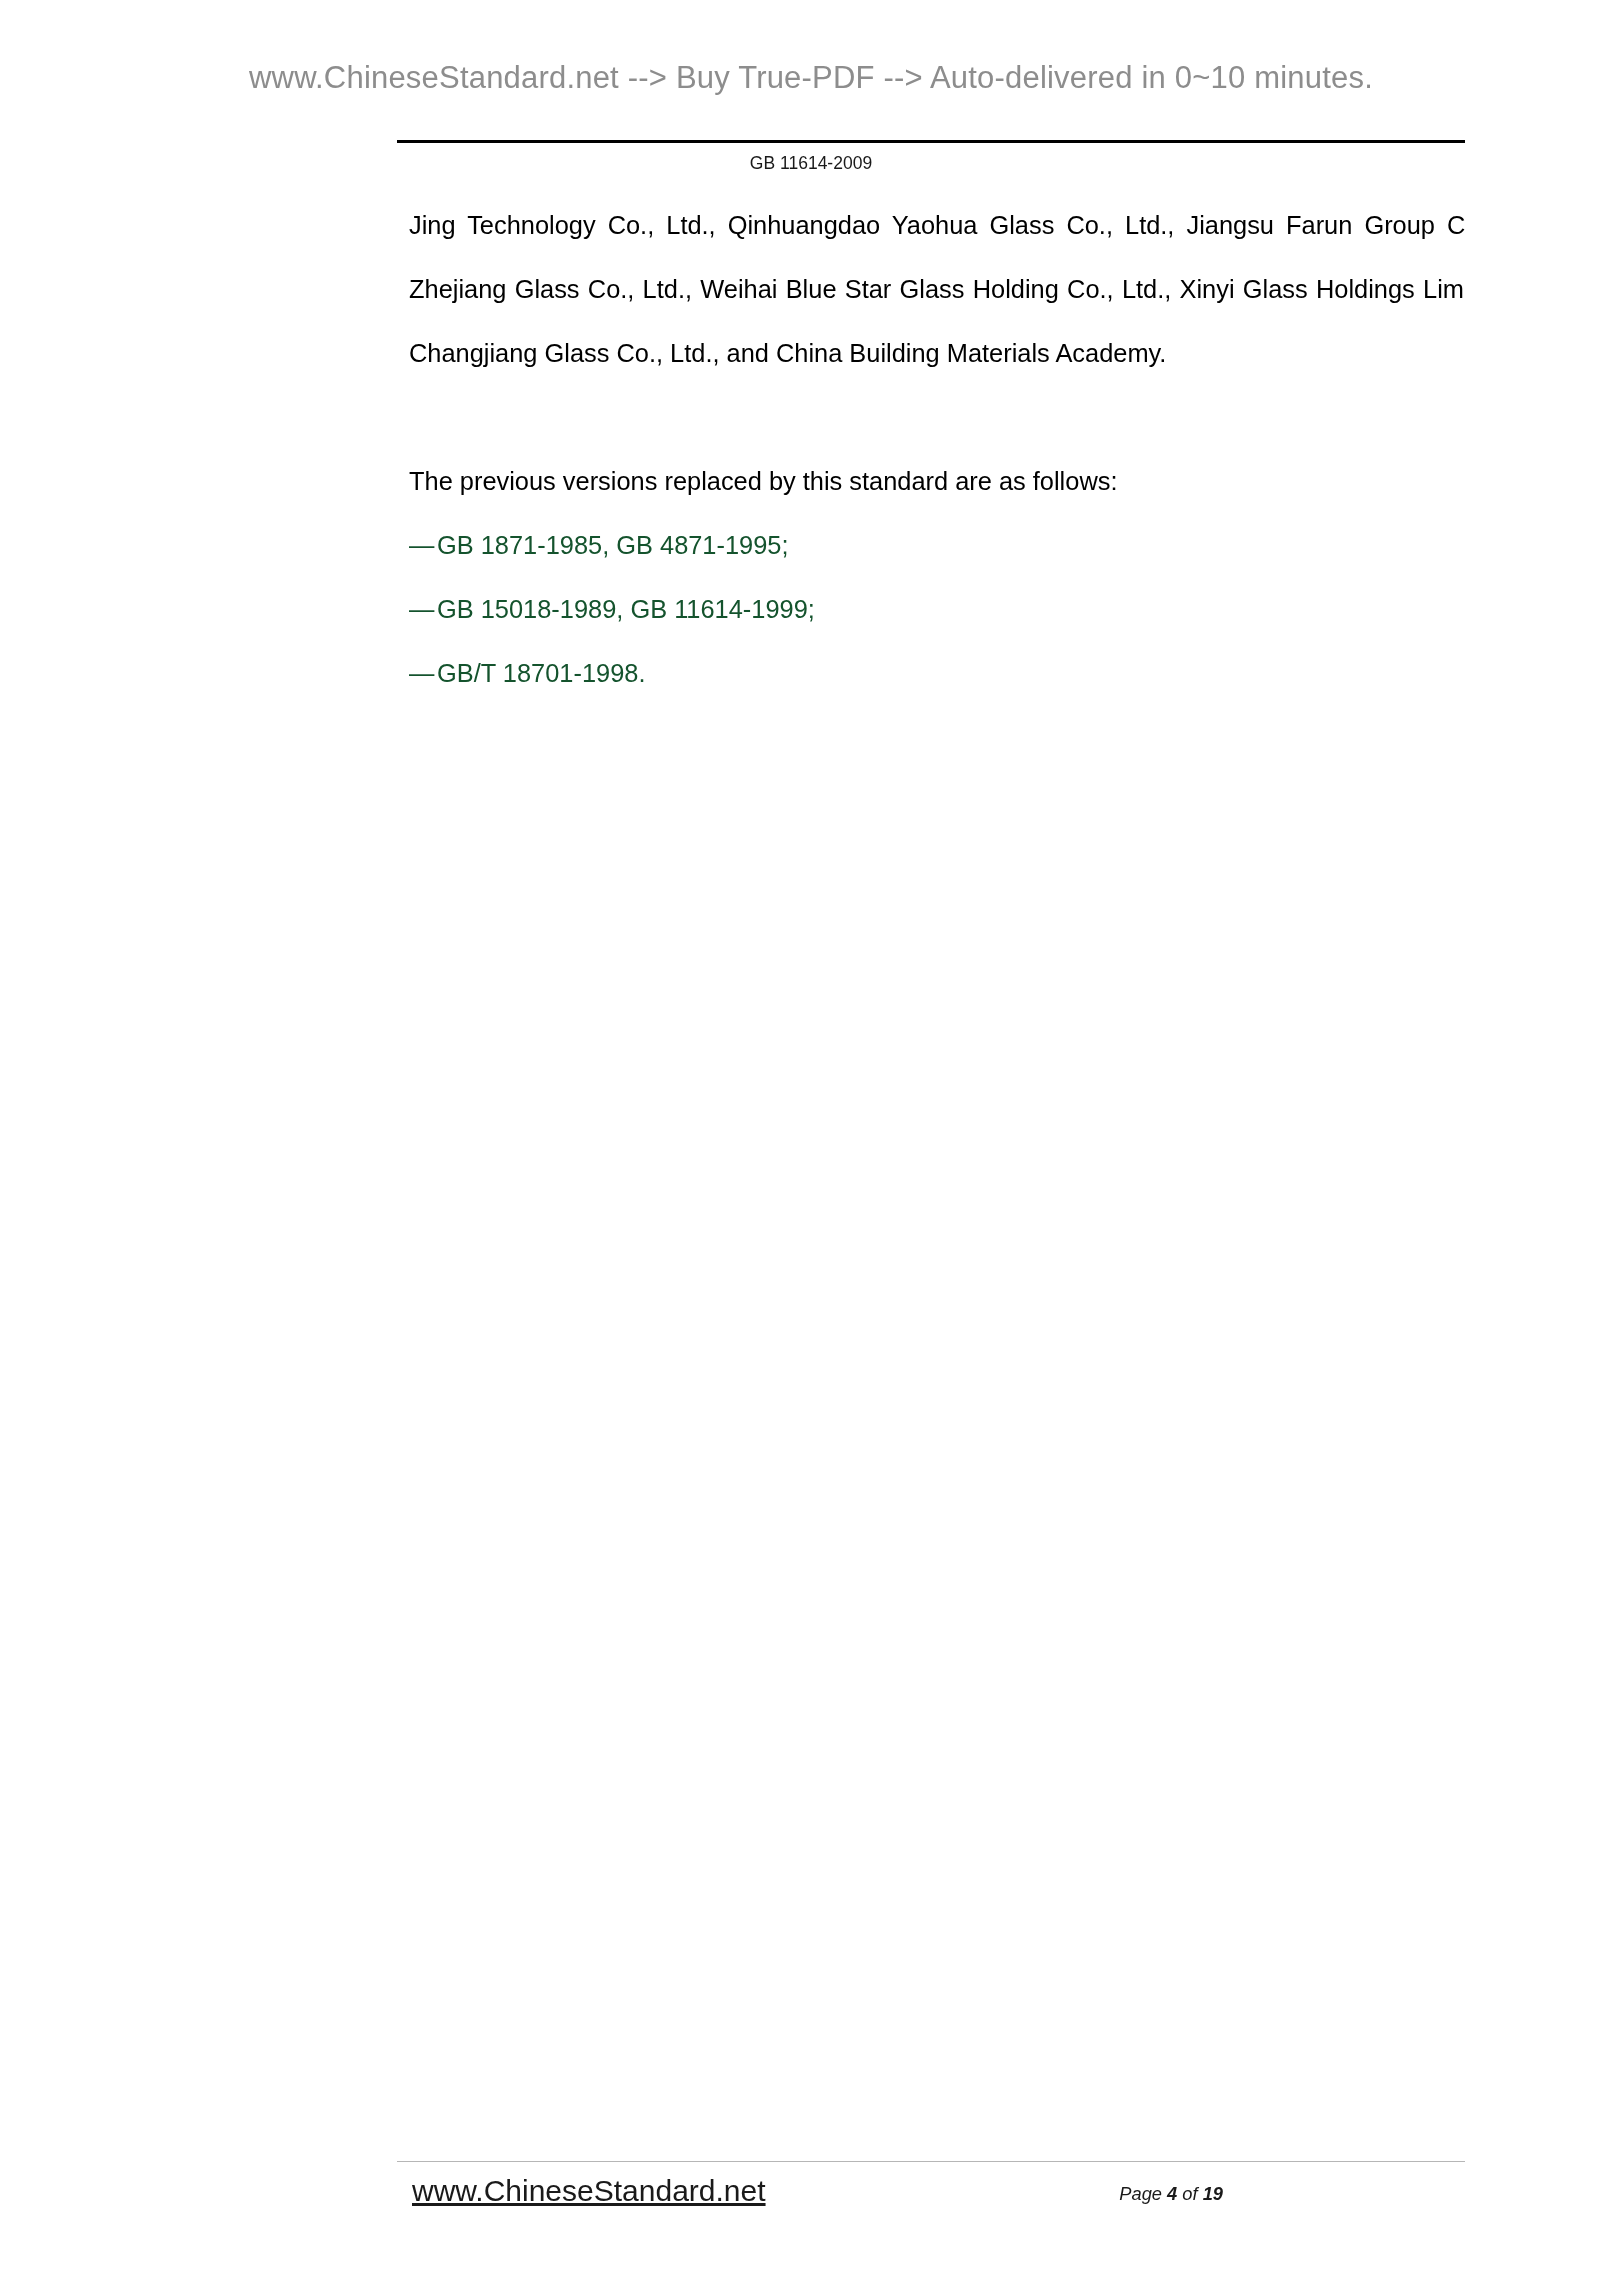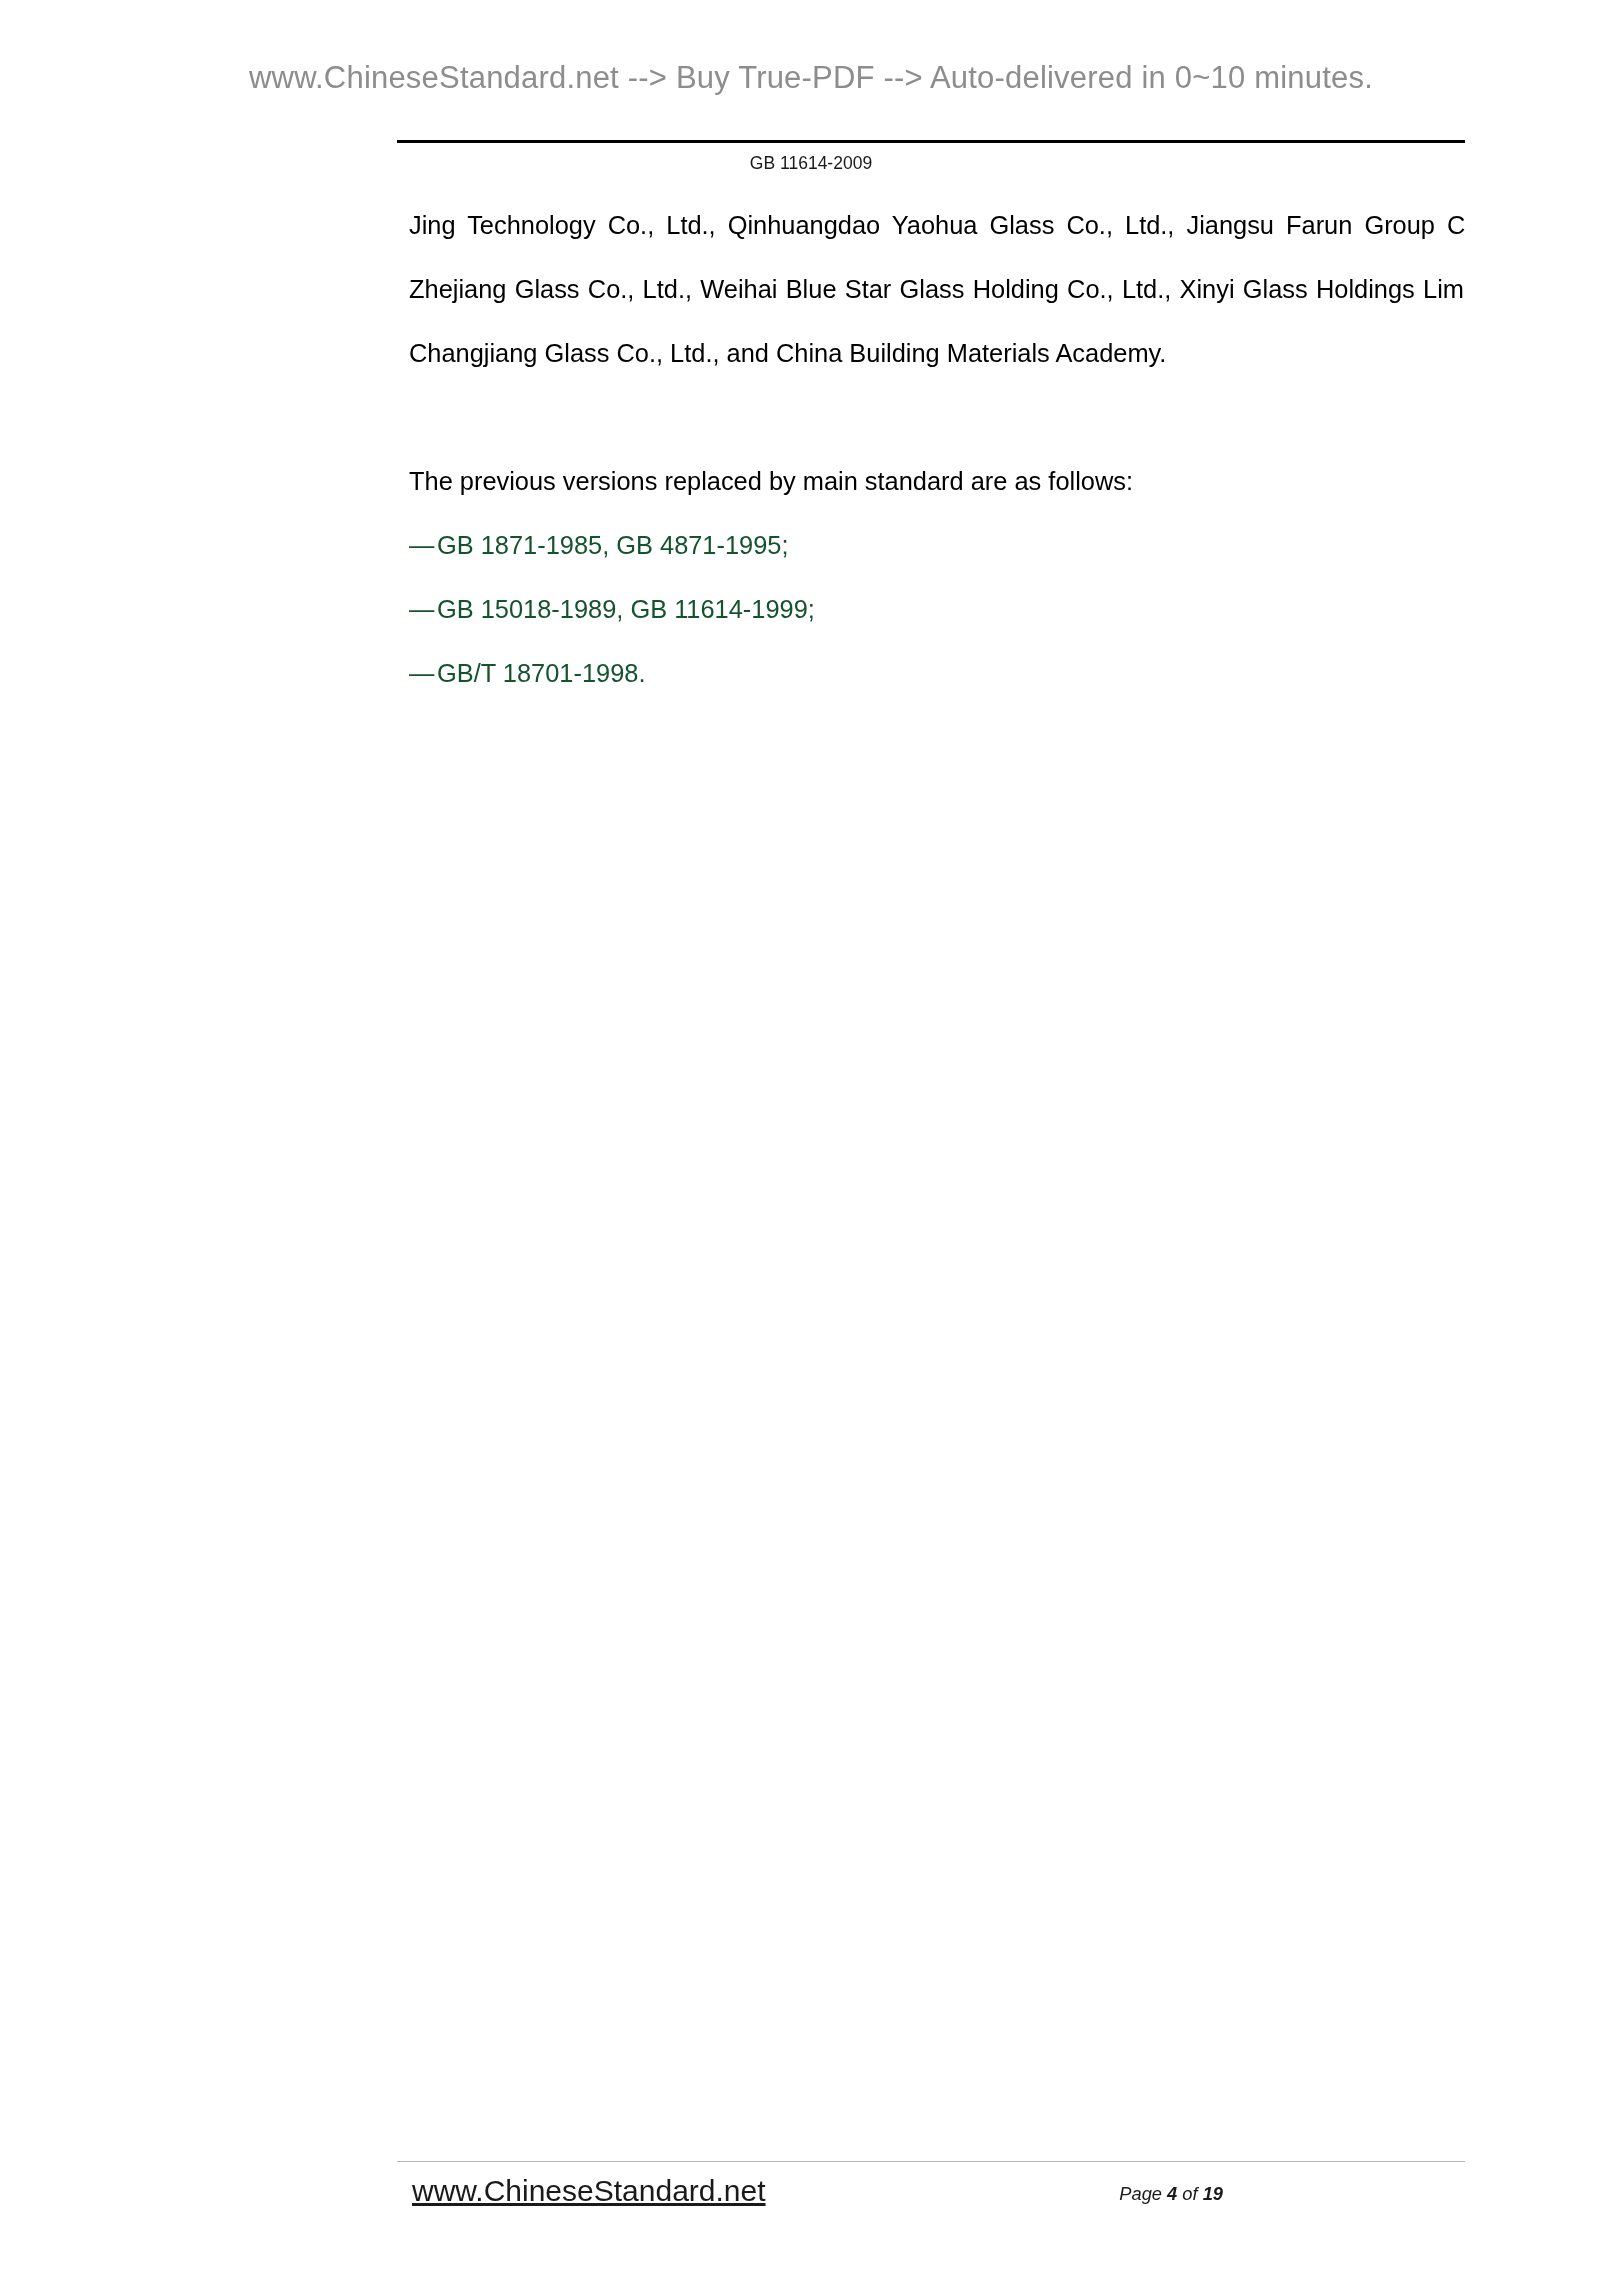--- a/index.html
+++ b/index.html
@@ -128,21 +128,21 @@
 
   <div class="content">
 
     <p class="para last-line-left">Jing Technology Co., Ltd., Qinhuangdao Yaohua Glass Co., Ltd., Jiangsu Farun Group Co., Ltd., Zhejiang Glass Co., Ltd., Weihai Blue Star Glass Holding Co., Ltd., Xinyi Glass Holdings Limited, TG Changjiang Glass Co., Ltd., and China Building Materials Academy.</p>
 
     <div class="spacer-block"></div>
 
 
     <div class="spacer-block"></div>
 
-    <p class="para last-line-left">The previous versions replaced by main standard are as follows:</p>
+    <p class="para last-line-left">The previous versions replaced by this standard are as follows:</p>
 
     <p class="list-item">
       <span class="dash">—</span><span>GB 1871-1985, GB 4871-1995;</span>
     </p>
 
     <p class="list-item">
       <span class="dash">—</span><span>GB 15018-1989, GB 11614-1999;</span>
     </p>
 
     <p class="list-item">

